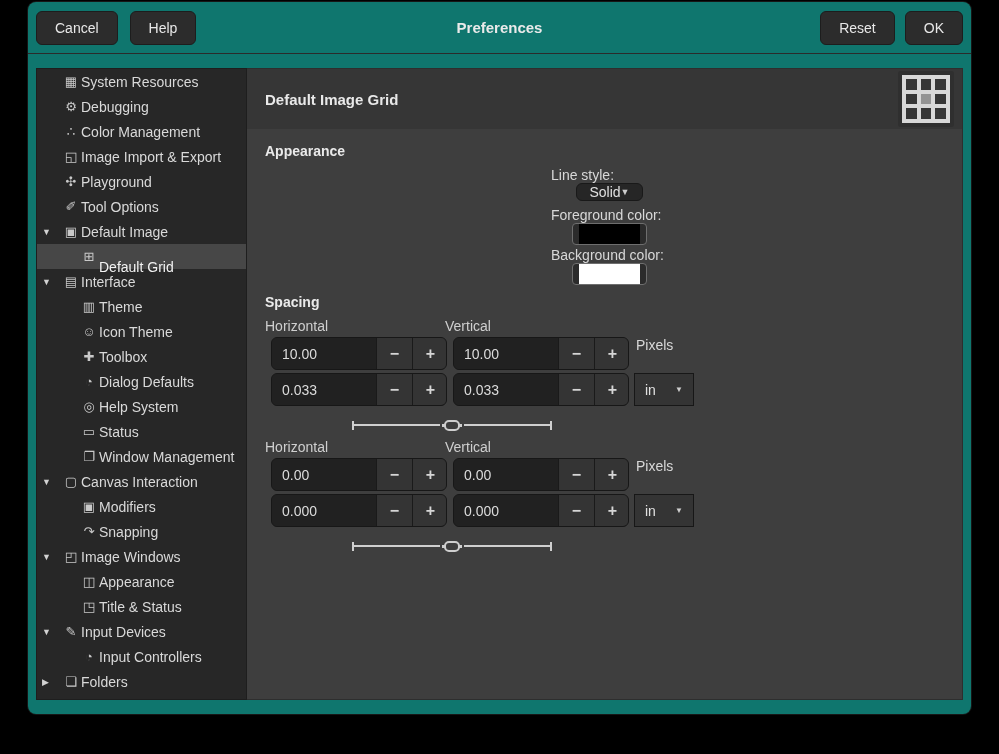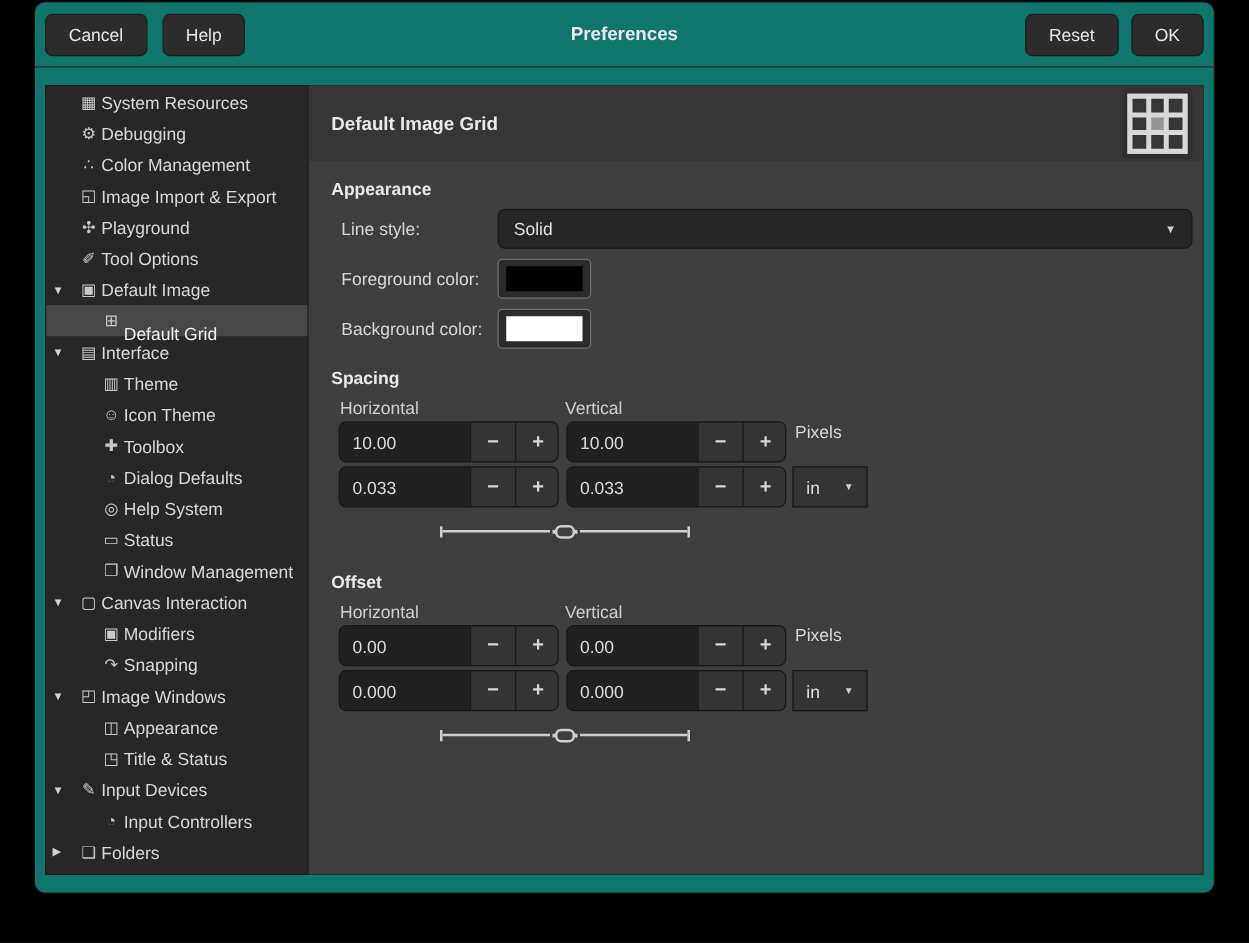--- a/index.html
+++ b/index.html
@@ -33,29 +33,29 @@
   .big-grid{width:48px;height:48px;border:4px solid #d8d8d8;background:#d8d8d8;display:grid;grid-template-columns:repeat(3,1fr);grid-template-rows:repeat(3,1fr);gap:4px;}
   .big-grid i{background:#363636;}
   .big-grid i.c{background:#949494;}
 
   .content-body{padding:0 8px 0 18px;}
   .sect-h{font-weight:bold;font-size:14px;color:#eaeaea;}
   .h-appearance{margin-top:14px;}
   .h-spacing{margin-top:15px;}
   .h-offset{margin-top:26px;}
 
-  .form-row{display:flex;align-items:center;margin-top:8px;height:32px;}
+  .form-row{display:flex;align-items:center;margin-top:8px;height:32px;flex-direction:column;}
   .form-label{width:125px;margin-left:8px;flex:none;font-size:14px;color:#d8d8d8;}
   .dropdown{flex:1;height:32px;background:#262626;border:1px solid #191919;border-radius:6px;display:flex;align-items:center;padding:0 12px;cursor:pointer;}
   .dropdown .dval{flex:1;font-size:14px;color:#e0e0e0;}
   .dropdown .darr{font-size:9px;color:#cdcdcd;}
   .color-btn{width:75px;height:32px;background:#2b2b2b;border:1px solid #6e6e6e;border-radius:4px;display:flex;align-items:center;justify-content:center;cursor:pointer;padding:0;}
   .swatch{width:61px;height:20px;}
 
-  .axis-labels{display:flex;margin-top:8px;margin-left:7px;height:16px;}
+  .axis-labels{display:flex;margin-top:8px;margin-left:0;height:16px;}
   .axis-labels span{font-size:14px;color:#cfcfcf;}
   .axis-labels .alh{width:180px;flex:none;}
   .spin-row{display:flex;align-items:flex-start;margin-top:3px;margin-left:6px;height:33px;}
   .spin{display:flex;width:176px;height:33px;border:1px solid #171717;border-radius:6px;overflow:hidden;flex:none;background:#212121;}
   .spin + .spin{margin-left:6px;}
   .spin input{width:104px;flex:none;background:#212121;border:none;outline:none;color:#dcdcdc;font-size:14px;padding:0 10px;}
   .sbtn{width:36px;flex:none;background:#343434;border:none;border-left:1px solid #1a1a1a;color:#d6d6d6;font-size:16px;font-weight:bold;line-height:1;cursor:pointer;padding:0;}
   .unit-label{margin-left:7px;font-size:14px;color:#d8d8d8;}
   .unit-dd{margin-left:5px;width:60px;height:33px;background:#343434;border:1px solid #171717;border-radius:0;display:flex;align-items:center;padding:0 10px;cursor:pointer;}
   .unit-dd .dval{flex:1;font-size:14px;color:#e0e0e0;}
@@ -298,21 +298,20 @@
           </div>
 
           <div class="chain">
             <span class="tick"></span>
               <span class="cline"></span>
             <span class="link"></span>
             <span class="cline"></span>
               <span class="tick"></span>
           </div>
 
-          <div class="sect-h h-offset">Offset</div>
 
           <div class="axis-labels">
             <span class="alh">Horizontal</span>
             <span>Vertical</span>
           </div>
 
           <div class="spin-row">
             <div class="spin">
               <input value="0.00" style="">
               <button class="sbtn">−</button>

